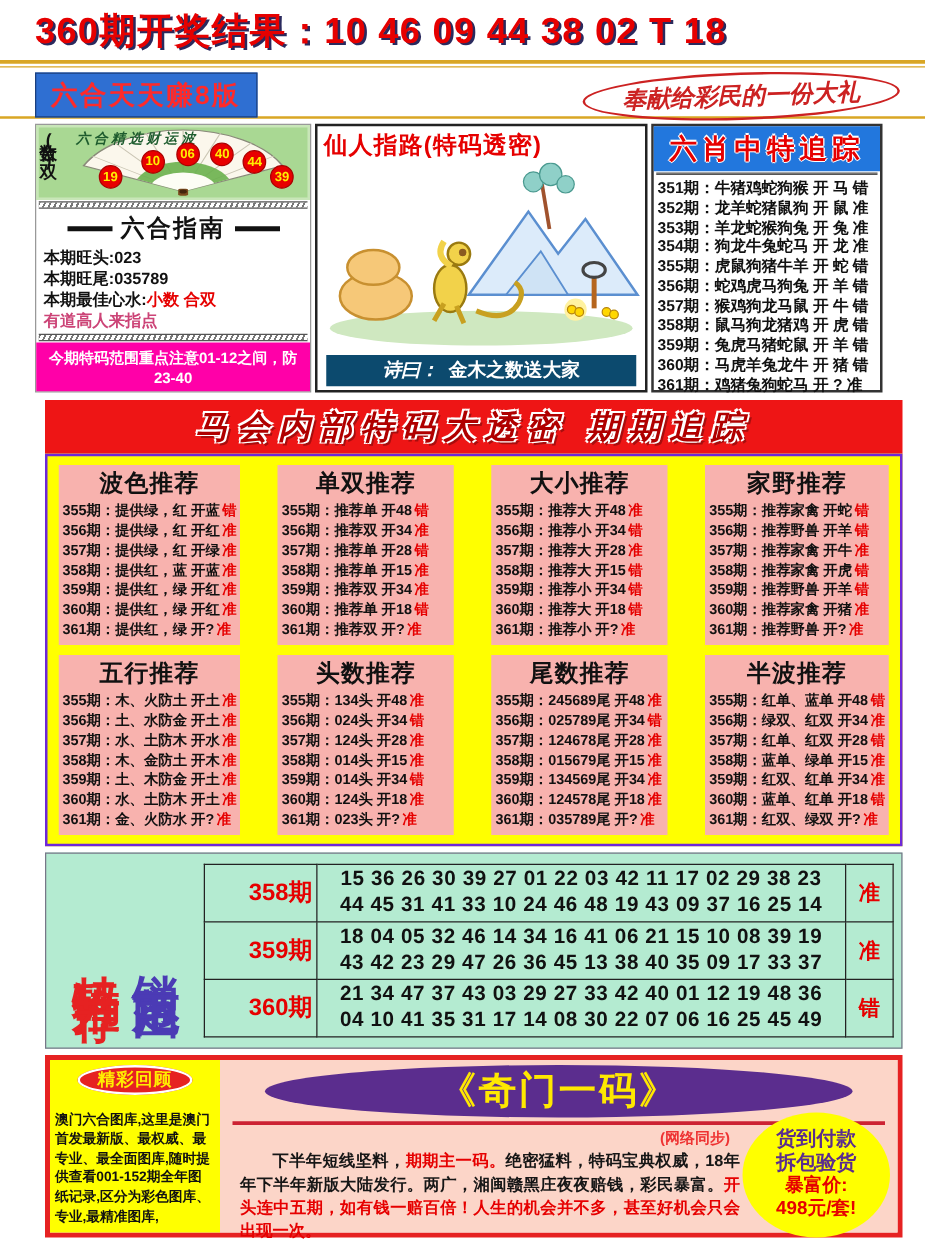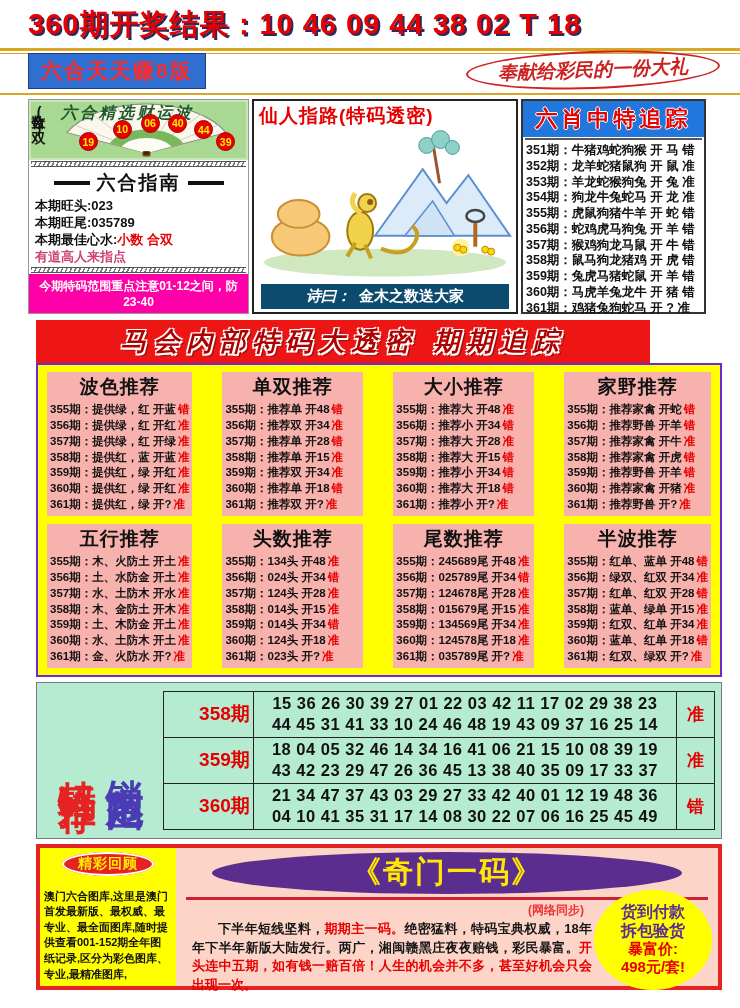--- a/index.html
+++ b/index.html
@@ -8,37 +8,37 @@
     background:#fff; font-family:"Liberation Sans", sans-serif; color:#111;
   }
   
   .top-strip { padding:5px 0 2px 28px; }
   .top-result {
     font-size:29px; font-weight:900; color:#e60000; letter-spacing:1px;
     text-shadow:2px 2px 0 #2a2a5e;
   }
   .gold-rule { border-top:3px solid #d9a625; border-bottom:1px solid #d9a625; height:6px; margin:1px 0 0 0; }
   .gold-rule.thin { border-top:2px solid #d9a625; border-bottom:0; height:3px; }
-  .hdr-row { display:flex; align-items:flex-end; padding:4px 10px 3px 28px; height:38px; }
+  .hdr-row { display:flex; align-items:flex-start; padding:4px 10px 3px 28px; height:38px; }
   .logo-box {
     background:#2f6fd2; color:#ff2a2a; font-weight:900; font-size:21px;
     padding:3px 12px; letter-spacing:2px; border:1px solid #1b3f7e;
   }
   .slogan {
     margin-left:auto; margin-right:10px; border:2px solid #cc2222; border-radius:50%;
     padding:4px 30px; color:#cc2222; font-size:19px; font-weight:bold; font-style:italic;
     font-family:"DejaVu Serif", serif; transform:rotate(-2deg); white-space:nowrap;
   }
   
   .main3 { display:flex; margin:3px 0 0 28px; width:678px; gap:3px; height:215px; }
   .colL { width:221px; border:1px solid #999; display:flex; flex-direction:column; background:#fff; }
   .fanbox { height:80px; background:#a9d893; border:2px solid #c8e6b8; display:flex; position:relative; }
   .fan-side { writing-mode:vertical-rl; text-orientation:upright; font-weight:900; font-size:14px; line-height:1; padding:2px 1px; color:#111; }
   .fan-wrap { flex:1; position:relative; }
-  .fan-title { position:absolute; top:1px; left:14px; right:2px; font-size:16px; font-weight:bold; font-style:italic; color:#1e5c2e; letter-spacing:3px; font-family:Liberation Sans, sans-serif; white-space:nowrap; z-index:3; }
+  .fan-title { position:absolute; top:1px; left:14px; right:2px; font-size:11px; font-weight:bold; font-style:italic; color:#1e5c2e; letter-spacing:3px; font-family:Liberation Sans, sans-serif; white-space:nowrap; z-index:3; }
   .fan-svg { position:absolute; inset:0; width:100%; height:100%; }
   .fan-num { position:absolute; width:19px; height:19px; border-radius:50%; background:#e80000; color:#ffee00;
     font-size:10.5px; font-weight:900; display:flex; align-items:center; justify-content:center; z-index:4; border:1px solid #a00; }
   .fan-num:nth-of-type(1){ left:33%; top:32%; } .fan-num:nth-of-type(2){ left:47%; top:21%; }
   .fan-num:nth-of-type(3){ left:61%; top:21%; } .fan-num:nth-of-type(4){ left:74%; top:33%; }
   .fan-num:nth-of-type(5){ left:16%; top:54%; } .fan-num:nth-of-type(6){ left:85%; top:54%; }
   .hatch { height:8px; background:repeating-linear-gradient(115deg,#777 0 1.5px,transparent 1.5px 4px); border-top:1px solid #555; border-bottom:1px solid #555; margin:1px 2px; }
   .guide-title { display:flex; align-items:center; justify-content:center; gap:7px; padding:2px 0; }
   .guide-title .bar { width:36px; height:4px; background:#111; }
   .guide-title span { font-size:19px; font-weight:900; letter-spacing:2px; }
@@ -57,21 +57,21 @@
   .colM { width:266px; border:2px solid #222; background:#fff; position:relative; padding:1px 2px; }
   .imm-title { color:#e60000; font-weight:900; font-size:19px; padding:1px 3px; letter-spacing:1px; }
   .imm-svg { width:100%; height:152px; display:block; }
   .poem-strip { background:#0c4a6e; margin:2px 5px; padding:3px 2px; text-align:center; color:#fff; font-size:15px; font-weight:bold; }
   .poem-label { font-family:"DejaVu Serif", serif; font-style:italic; margin-right:8px; }
   .colR { width:185px; border:2px solid #333; display:flex; flex-direction:column; background:#fff; }
   .zod-hdr { background:#2277dd; text-align:center; padding:3px 0; font-size:22px; font-weight:900; color:#e60000; letter-spacing:4px;
     text-shadow:1px 0 0 #fff,-1px 0 0 #fff,0 1px 0 #fff,0 -1px 0 #fff; }
   .zod-rows { padding:2px 3px; font-size:12.5px; font-weight:bold; line-height:1.26; white-space:nowrap; }
   
-  .banner { margin:6px 0 0 36px; width:614px; background:#ee1515; text-align:center; padding:4px 0; }
+  .banner { margin:6px 0 0 36px; width:686px; background:#ee1515; text-align:center; padding:4px 0; }
   .banner span { font-size:26px; font-weight:900; font-style:italic; color:#b00000; letter-spacing:7px; font-family:"DejaVu Serif", serif;
     text-shadow:-1.5px -1.5px 0 #fff,1.5px -1.5px 0 #fff,-1.5px 1.5px 0 #fff,1.5px 1.5px 0 #fff,3px 3px 0 rgba(40,0,0,.35); }
   
   .yellow { margin:0 0 0 36px; width:686px; background:#ffff00; border:2px solid #6d28d9; padding:7px 9px; display:grid;
     grid-template-columns:repeat(4,1fr); gap:8px 30px; }
   .pbox { background:#f8b2ae; padding:1px 3px 3px 3px; }
   .pbox-t { text-align:center; font-size:19px; font-weight:900; letter-spacing:1px; padding:1px 0 2px 0; }
   .prow { font-size:11.5px; font-weight:bold; line-height:1.38; white-space:nowrap; }
   .pv { color:#e60000; margin-left:2px; }
   

